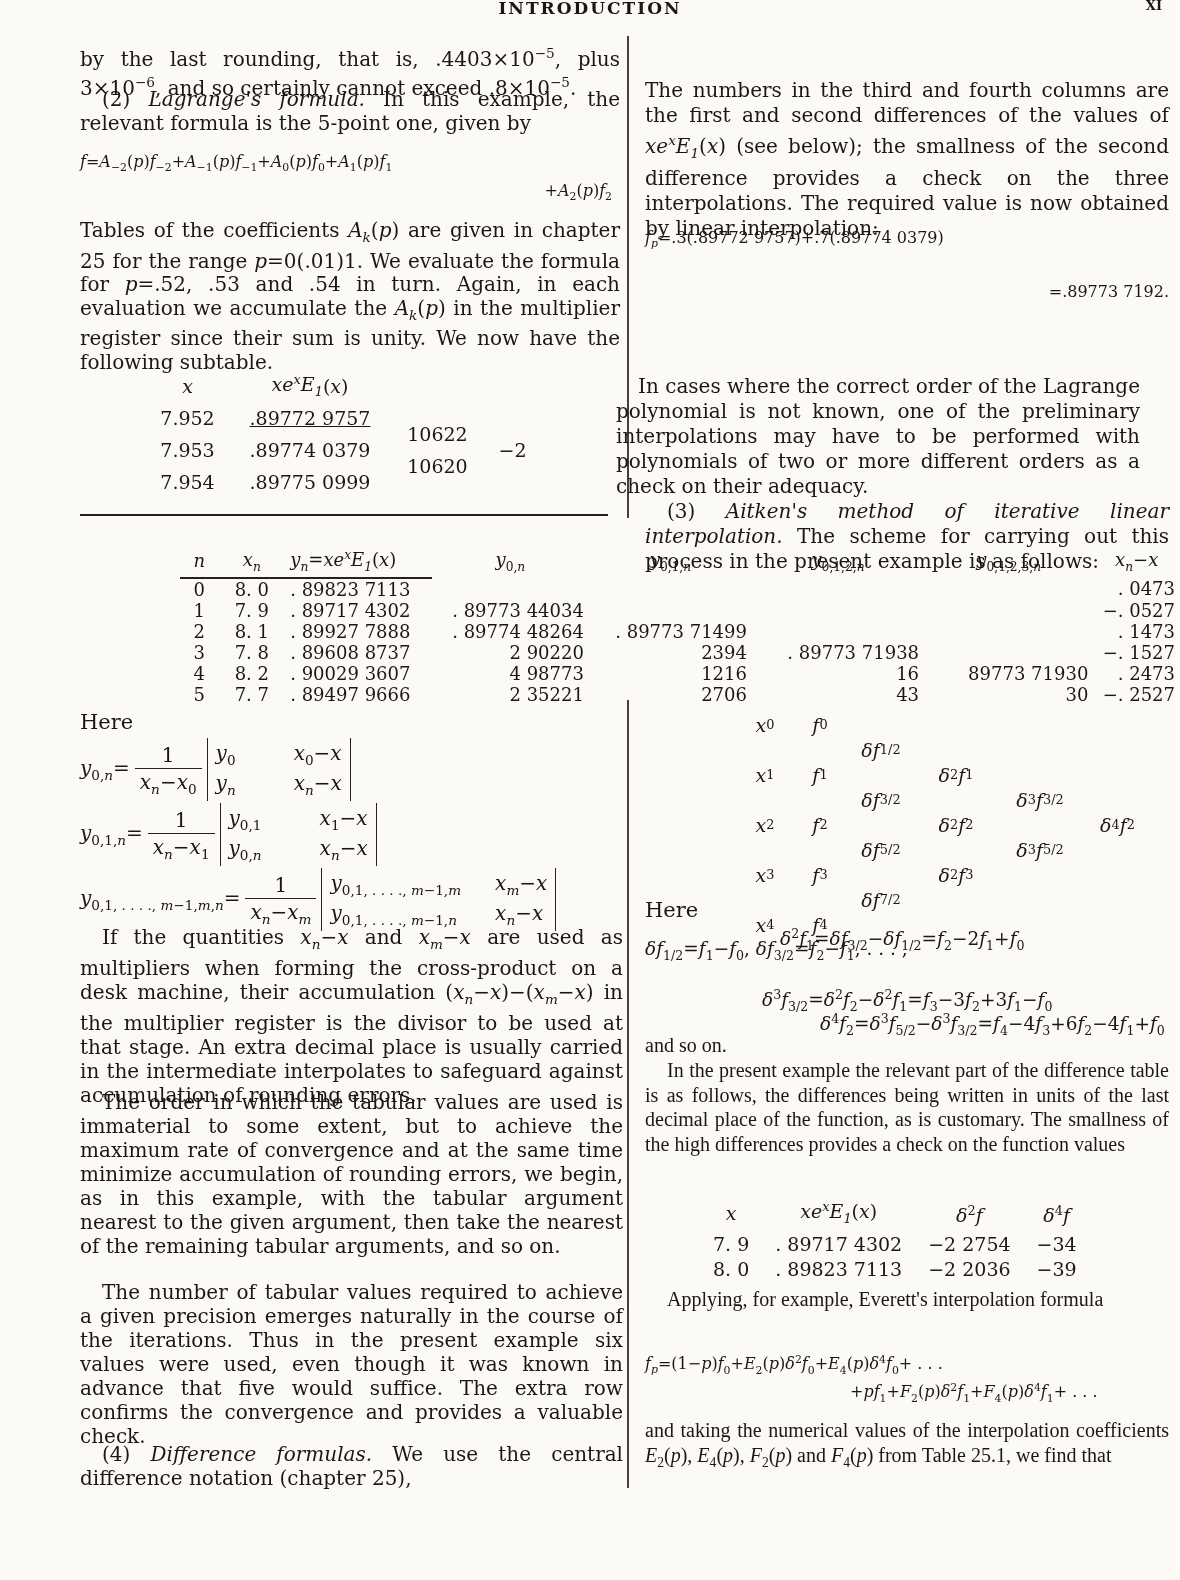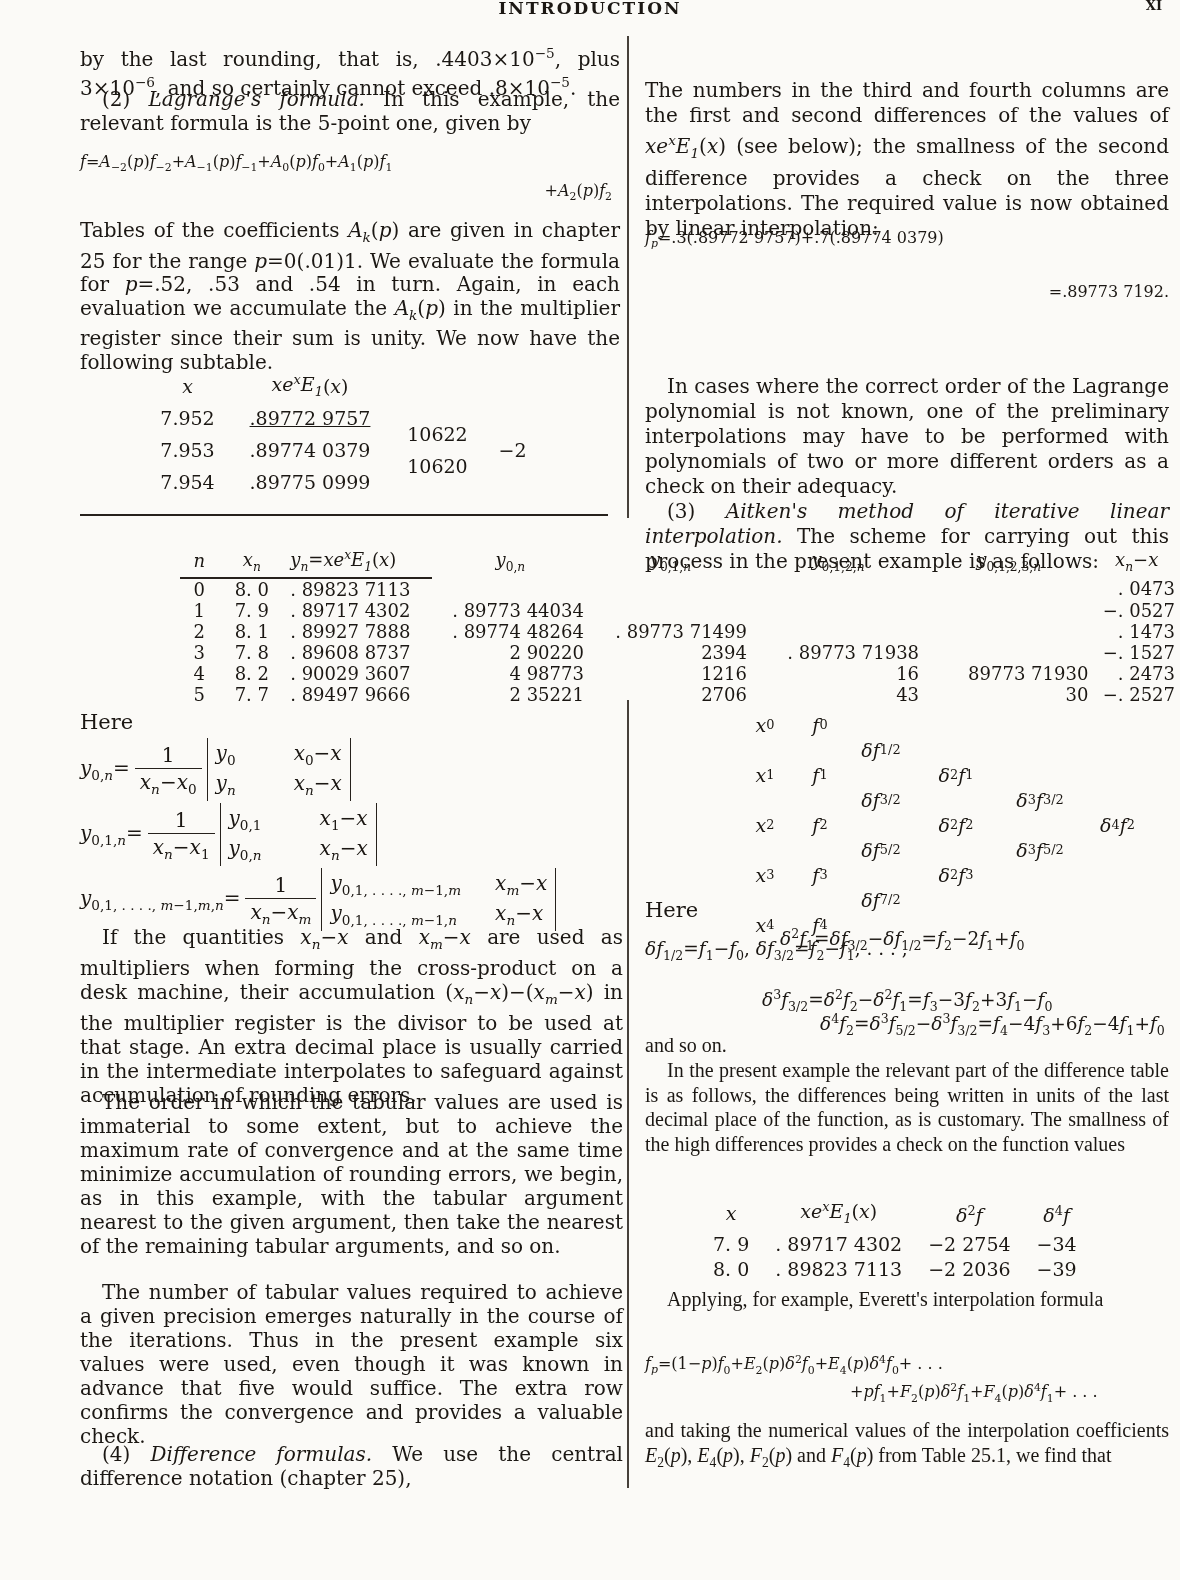--- a/index.html
+++ b/index.html
@@ -99,21 +99,21 @@
     <span style="grid-area: 7 / 2 / 9 / 3;">.89775 0999</span>
   </div>
 
 <div class="abs hrule" style="left:80px;top:514px;width:528px;"></div>
 
 <div class="abs para rt" style="left:645px;top:42px;">The numbers in the third and fourth columns are the first and second differences of the values of <i>xe<sup>x</sup>E<sub>1</sub></i>(<i>x</i>) (see below); the smallness of the second difference provides a check on the three interpolations.  The required value is now obtained by linear interpolation:</div>
 
 <div class="abs formula" style="left:645px;top:228px;"><i>f<sub>p</sub></i>=.3(.89772 9757)+.7(.89774 0379)</div>
 <div class="abs formula rightline" style="left:645px;top:282px;width:524px;">=.89773 7192.</div>
 
-<div class="abs para rt ind" style="left:645px;top:338px;">In cases where the correct order of the Lagrange polynomial is not known, one of the preliminary interpolations may have to be performed with polynomials of two or more different orders as a check on their adequacy.</div>
+<div class="abs para rt ind" style="left:616px;top:338px;">In cases where the correct order of the Lagrange polynomial is not known, one of the preliminary interpolations may have to be performed with polynomials of two or more different orders as a check on their adequacy.</div>
 
 <div class="abs para rt ind" style="left:645px;top:463px;">(3) <i>Aitken's method of iterative linear interpolation.</i>  The scheme for carrying out this process in the present example is as follows:</div>
 
 <table class="abs aitken" style="left:180px;top:548px;">
     <thead>
       <tr>
         <th class="c0"><i>n</i></th>
         <th class="c1"><i>x<sub>n</sub></i></th>
         <th class="c2"><i>y<sub>n</sub></i>=<i>xe<sup>x</sup>E<sub>1</sub></i>(<i>x</i>)</th>
         <th class="c3"><i>y</i><sub>0,<i>n</i></sub></th>

